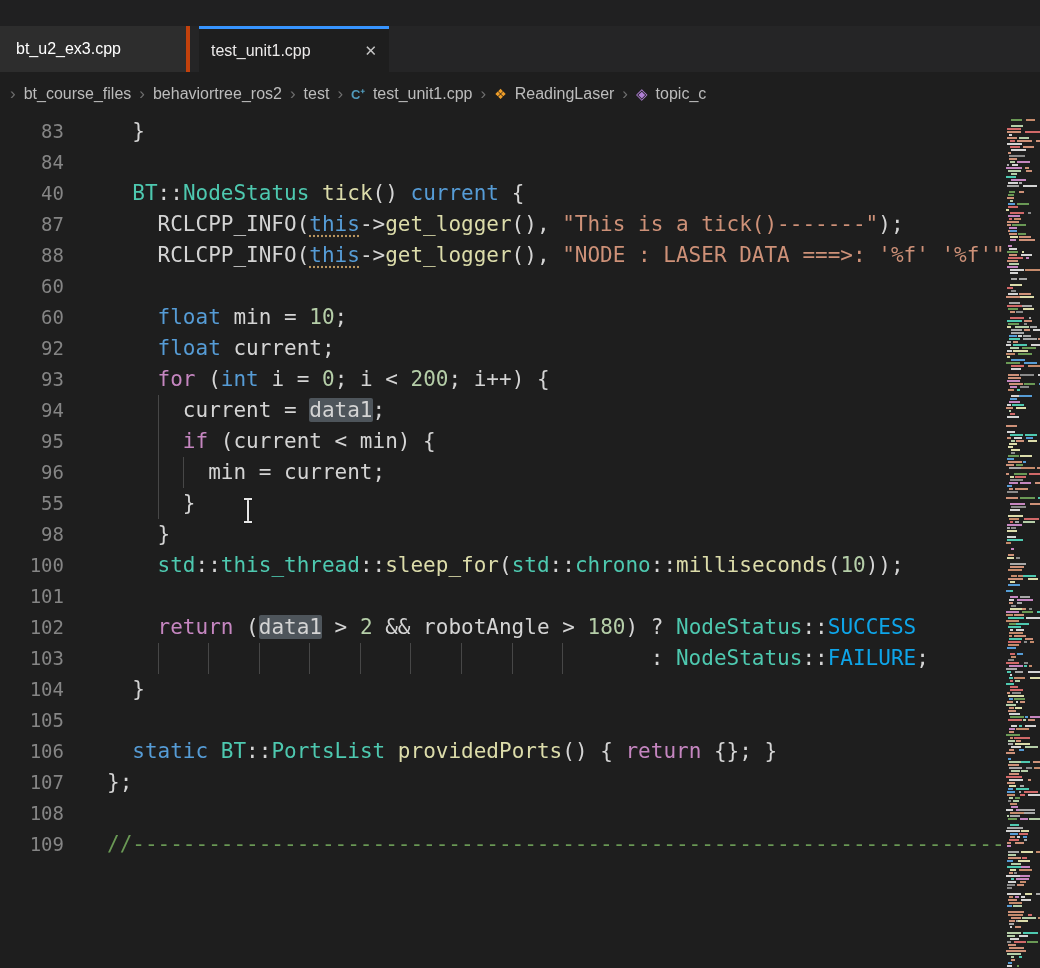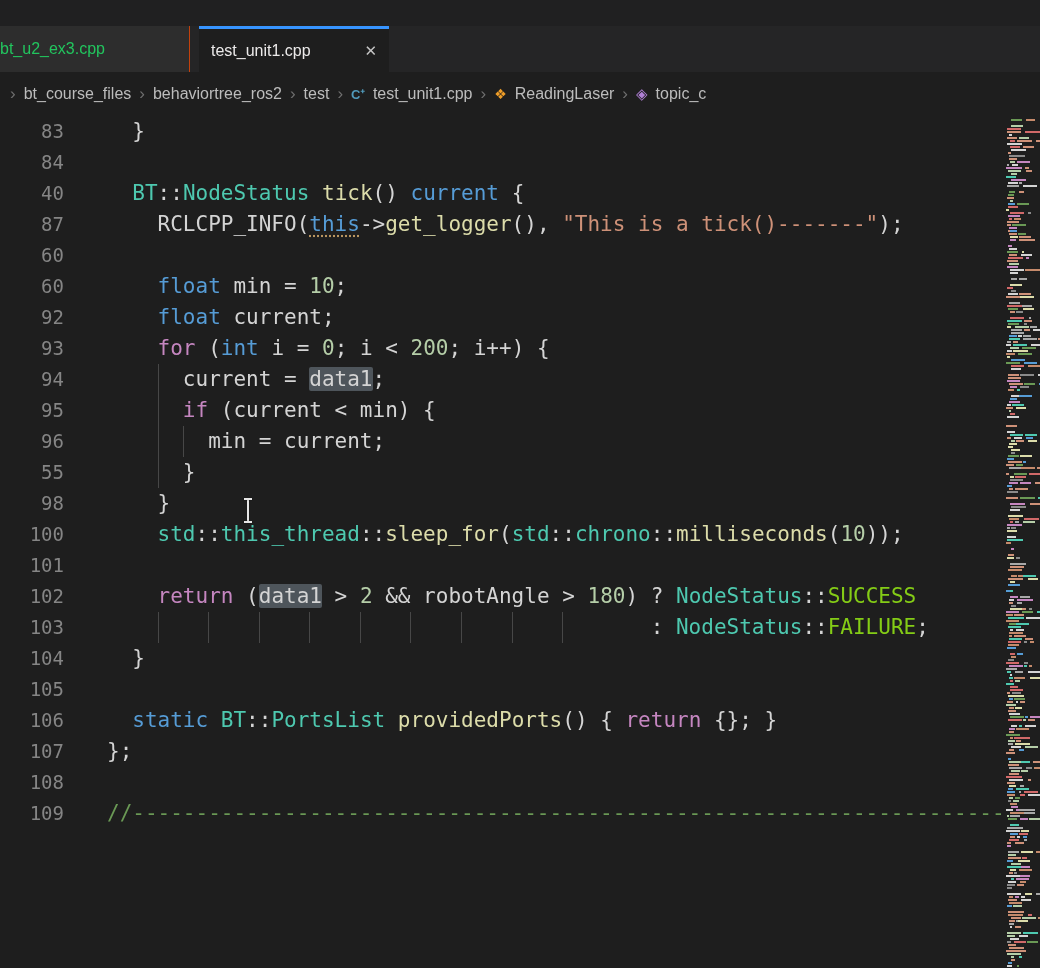--- a/index.html
+++ b/index.html
@@ -5,21 +5,21 @@
   :root{ --accent:#3794ff; }
   html,body{margin:0;padding:0;}
   body{
     width:1040px;height:968px;overflow:hidden;position:relative;
     background:#1e1e1e;font-family:"Liberation Sans",sans-serif;
   }
   
   .titleband{height:26px;background:#202021;}
   .tabs{height:46px;background:#252526;display:flex;align-items:stretch;}
   .tab{box-sizing:border-box;display:flex;align-items:center;font-size:16px;cursor:default;}
-  .tab.inactive{width:190px;background:#2d2d2d;color:#22c55e;padding:0 0;border-right:1px solid #c2410c;}
+  .tab.inactive{width:190px;background:#2d2d2d;color:#ffffff;padding:0 16px;border-right:4px solid #c2410c;}
   .tab.active{width:190px;margin-left:9px;background:#1e1e1e;color:#eceaea;padding:0 12px;
     border-top:3px solid var(--accent);justify-content:space-between;}
   .tab-close{font-size:15px;color:#c5c5c5;margin-left:10px;}
   
   .breadcrumbs{height:44px;display:flex;align-items:center;background:#1e1e1e;color:#bcbcbc;
     font-size:16px;padding-left:10px;gap:8px;white-space:nowrap;overflow:hidden;}
   .bc-sep{color:#6f6f6f;font-size:17px;}
   .bc-item{color:#bcbcbc;}
   .bc-icon{display:inline-block;}
   .bc-icon.cpp-file{color:#519aba;font-weight:bold;font-size:13px;}
@@ -34,21 +34,21 @@
   .ct{flex:1;position:relative;padding-left:43px;overflow:hidden;}
   .guide{position:absolute;top:0;bottom:0;width:1px;background:#474747;}
   .tok.pln{color:#d4d4d4}
   .tok.kw{color:#569cd6}
   .tok.ctl{color:#c586c0}
   .tok.typ{color:#4ec9b0}
   .tok.fn{color:#dcdcaa}
   .tok.str{color:#ce9178}
   .tok.num{color:#b5cea8}
   .tok.cmt{color:#6a9955}
-  .tok.enm{color:#84cc16}
+  .tok.enm{color:#0ea5e9}
   .tok.this{color:#569cd6;text-decoration:underline dotted #b8945f;text-underline-offset:4px;}
   .tok.hl{color:#d4d4d4;background:#4e555b;border-radius:2px;}
   
   .minimap{position:absolute;top:0;right:0;width:34px;bottom:0;overflow:hidden;padding-top:3px;background:#1e1e1e;}
   .mm-row{height:2px;margin-bottom:1px;white-space:nowrap;font-size:0;}
   .mm-seg{display:inline-block;height:2px;vertical-align:top;}
   
   .ibeam{position:absolute;left:247px;top:500px;width:2px;height:21px;background:#e6e6e6;
     box-shadow:0 0 1px #000;}
   .ibeam::before,.ibeam::after{content:"";position:absolute;left:-3px;width:8px;height:2px;
@@ -88,20 +88,21 @@
     <span class="bc-icon method">◈</span>
     <span class="bc-item">topic_c</span>
   </div>
 
 <div class="editor">
   <div class="code">
       <div class="line"><div class="ln">83</div><div class="ct"><span class="tok pln">  }</span></div></div>
       <div class="line"><div class="ln">84</div><div class="ct"></div></div>
       <div class="line"><div class="ln">40</div><div class="ct"><span class="tok pln">  </span><span class="tok typ">BT</span><span class="tok pln">::</span><span class="tok typ">NodeStatus</span><span class="tok pln"> </span><span class="tok fn">tick</span><span class="tok pln">() </span><span class="tok kw">current</span><span class="tok pln"> {</span></div></div>
       <div class="line"><div class="ln">87</div><div class="ct"><span class="tok pln">    RCLCPP_INFO(</span><span class="tok this">this</span><span class="tok pln">-&gt;</span><span class="tok fn">get_logger</span><span class="tok pln">(), </span><span class="tok str">"This is a tick()-------"</span><span class="tok pln">);</span></div></div>
+      <div class="line"><div class="ln">88</div><div class="ct"><span class="tok pln">    RCLCPP_INFO(</span><span class="tok this">this</span><span class="tok pln">-&gt;</span><span class="tok fn">get_logger</span><span class="tok pln">(), </span><span class="tok str">"NODE : LASER DATA ===&gt;: '%f' '%f'"</span></div></div>
       <div class="line"><div class="ln">60</div><div class="ct"></div></div>
       <div class="line"><div class="ln">60</div><div class="ct"><span class="tok pln">    </span><span class="tok kw">float</span><span class="tok pln"> min = </span><span class="tok num">10</span><span class="tok pln">;</span></div></div>
       <div class="line"><div class="ln">92</div><div class="ct"><span class="tok pln">    </span><span class="tok kw">float</span><span class="tok pln"> current;</span></div></div>
       <div class="line"><div class="ln">93</div><div class="ct"><span class="tok pln">    </span><span class="tok ctl">for</span><span class="tok pln"> (</span><span class="tok kw">int</span><span class="tok pln"> i = </span><span class="tok num">0</span><span class="tok pln">; i &lt; </span><span class="tok num">200</span><span class="tok pln">; i++) {</span></div></div>
       <div class="line"><div class="ln">94</div><div class="ct"><i class="guide" style="left: calc(4ch + 43px);"></i><span class="tok pln">      current = </span><span class="tok hl">data1</span><span class="tok pln">;</span></div></div>
       <div class="line"><div class="ln">95</div><div class="ct"><i class="guide" style="left: calc(4ch + 43px);"></i><span class="tok pln">      </span><span class="tok ctl">if</span><span class="tok pln"> (current &lt; min) {</span></div></div>
       <div class="line"><div class="ln">96</div><div class="ct"><i class="guide" style="left: calc(4ch + 43px);"></i><i class="guide" style="left: calc(6ch + 43px);"></i><span class="tok pln">        min = current;</span></div></div>
       <div class="line"><div class="ln">55</div><div class="ct"><i class="guide" style="left: calc(4ch + 43px);"></i><span class="tok pln">      }</span></div></div>
       <div class="line"><div class="ln">98</div><div class="ct"><span class="tok pln">    }</span></div></div>
       <div class="line"><div class="ln">100</div><div class="ct"><span class="tok pln">    </span><span class="tok typ">std</span><span class="tok pln">::</span><span class="tok typ">this_thread</span><span class="tok pln">::</span><span class="tok fn">sleep_for</span><span class="tok pln">(</span><span class="tok typ">std</span><span class="tok pln">::</span><span class="tok typ">chrono</span><span class="tok pln">::</span><span class="tok fn">milliseconds</span><span class="tok pln">(</span><span class="tok num">10</span><span class="tok pln">));</span></div></div>

